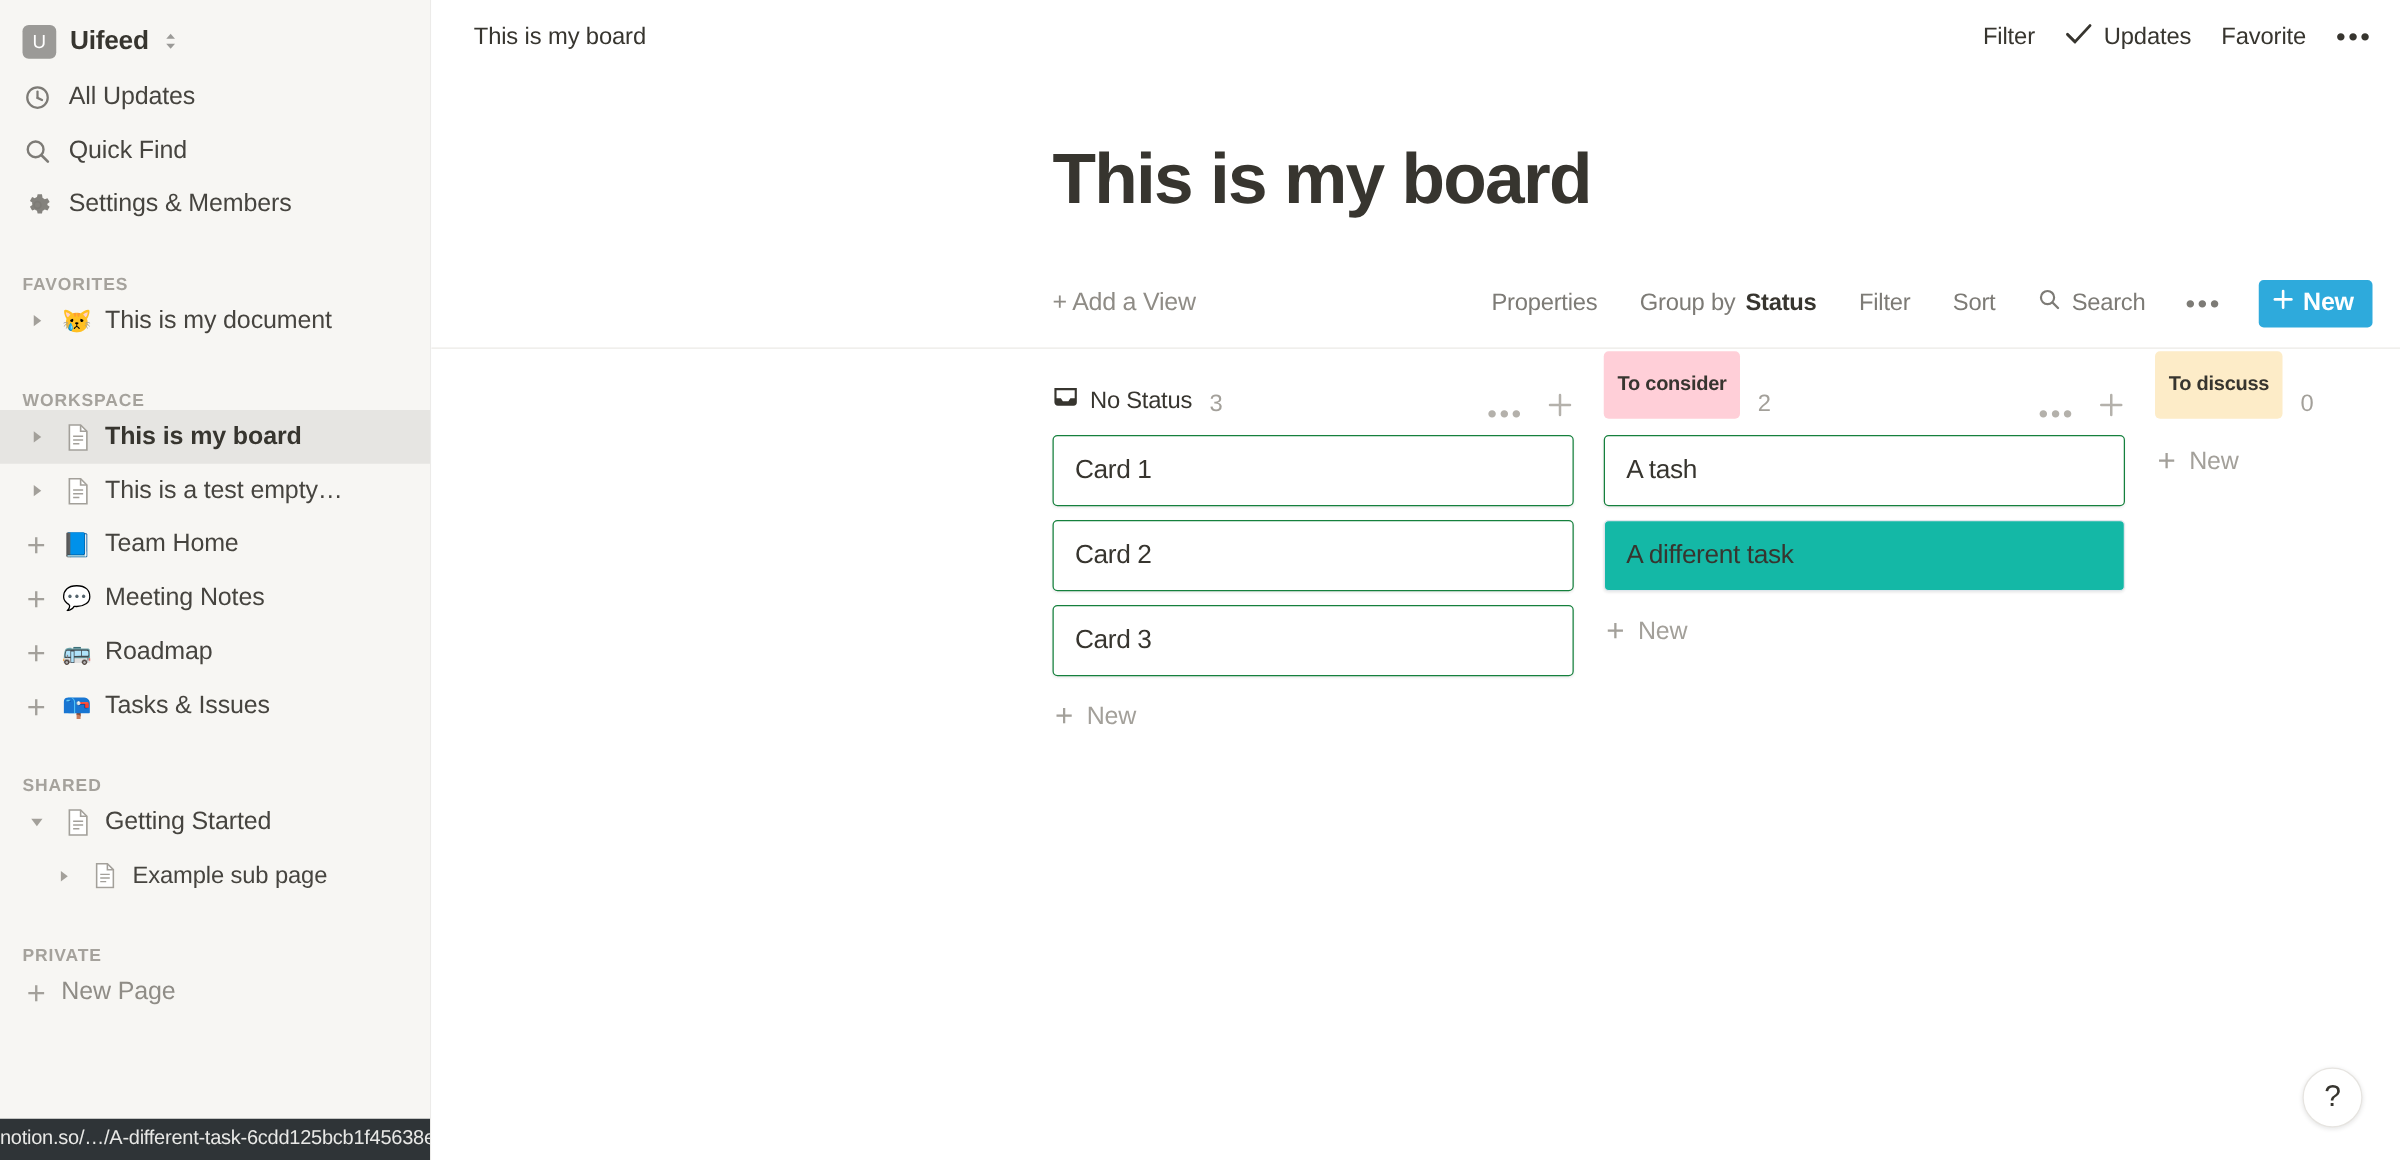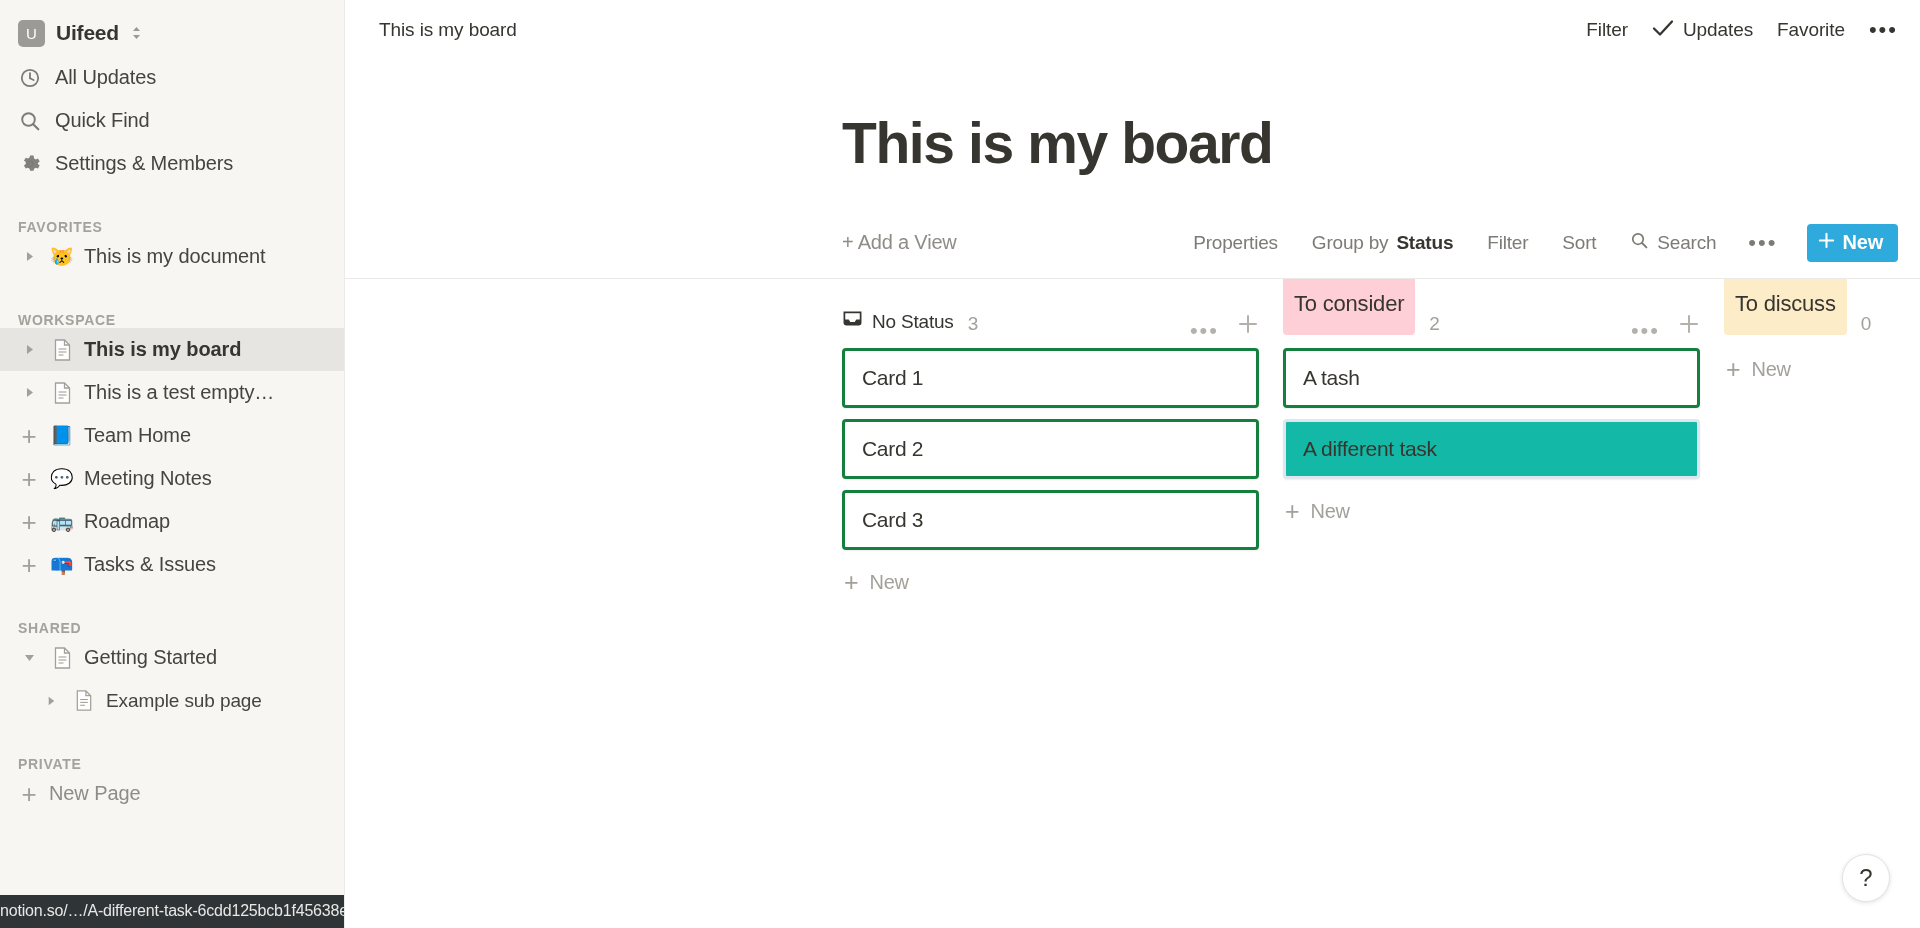--- a/index.html
+++ b/index.html
@@ -128,34 +128,34 @@
   #board-wrap {
     margin-top: 13px; padding-left: 497px;
     border-top: 1px solid #eceae6;
     height: 600px;
     display: flex; gap: 24px;
     overflow: hidden;
   }
   .col { width: 417px; flex: 0 0 417px; padding-top: 22px; }
   .col-head { display: flex; align-items: flex-end; height: 34px; margin-bottom: 13px; }
   .col-title-badge {
-    font-size: 22px; padding: 18px 11px; border-radius: 4px;
-    color: #37352f; letter-spacing: -0.2px; white-space: nowrap;
+    font-size: 16px; padding: 18px 11px; border-radius: 4px;
+    color: #37352f; letter-spacing: -0.2px; white-space: nowrap; font-weight: bold;
   }
   .col-title-plain {
     font-size: 19px; color: #37352f; display: flex; align-items: center; gap: 9px;
     letter-spacing: -0.2px;
   }
   .col-count { font-size: 19px; color: #a3a09a; margin-left: 14px; }
   .col-head .spacer { flex: 1 1 auto; }
   .col-act { color: #b4b1ab; cursor: pointer; margin-left: 18px; display:flex; align-items:center; }
   .col-act.dots { font-size: 22px; line-height: 9px; letter-spacing: 2px; }
 
   .card {
-    background: #ffffff; border: 3px solid #15803d; border-radius: 4px;
+    background: #ffffff; border: 1px solid #15803d; border-radius: 4px;
     box-shadow: 0 1px 2px rgba(15,15,15,0.07);
     padding: 15px 17px; margin-bottom: 11px; cursor: pointer;
     font-size: 21px; color: #37352f; letter-spacing: -0.3px;
     min-height: 57px; display: flex; align-items: center;
   }
   .card.hovered { background: #14b8a6; border-color: #dfe6ec; }
 
   .col-new {
     display: flex; align-items: center; gap: 11px;
     color: #a3a09a; font-size: 20px; letter-spacing: -0.2px;

